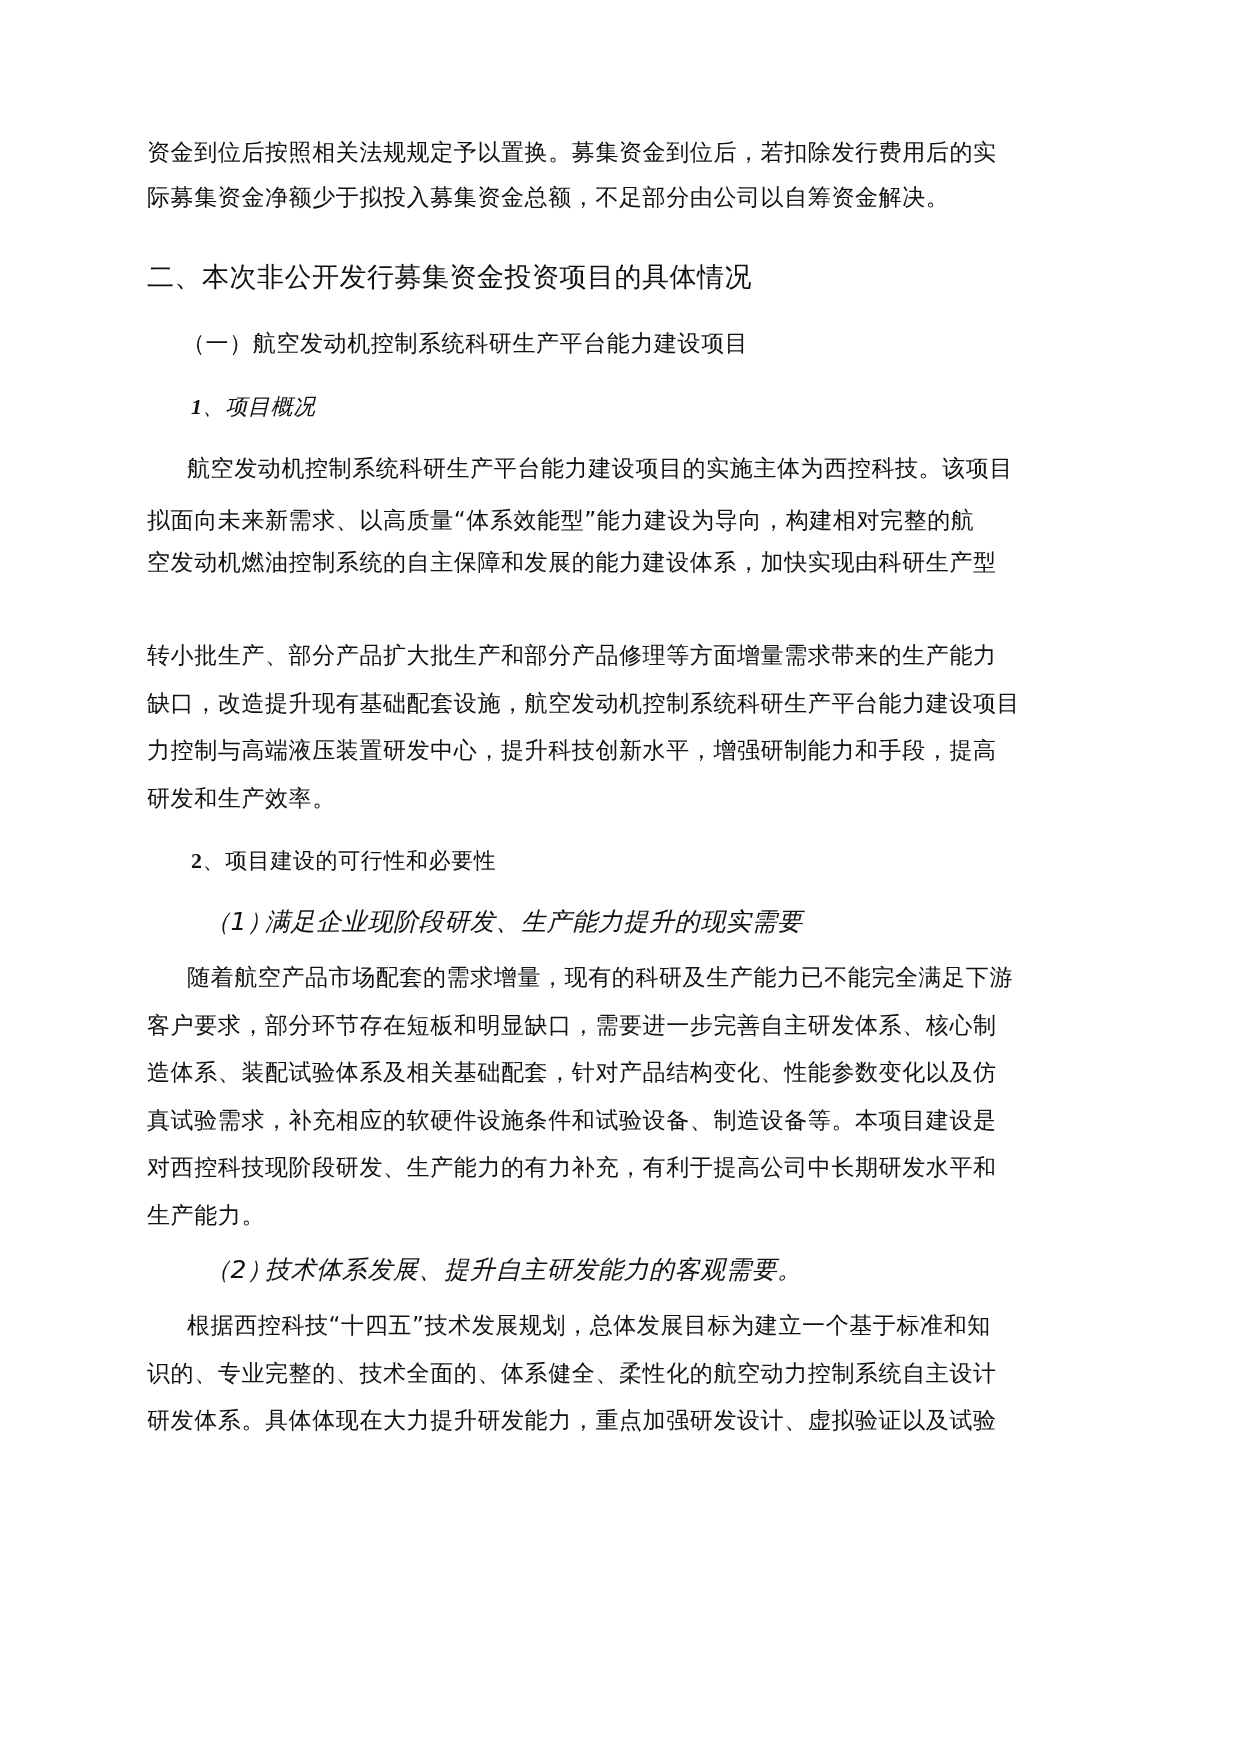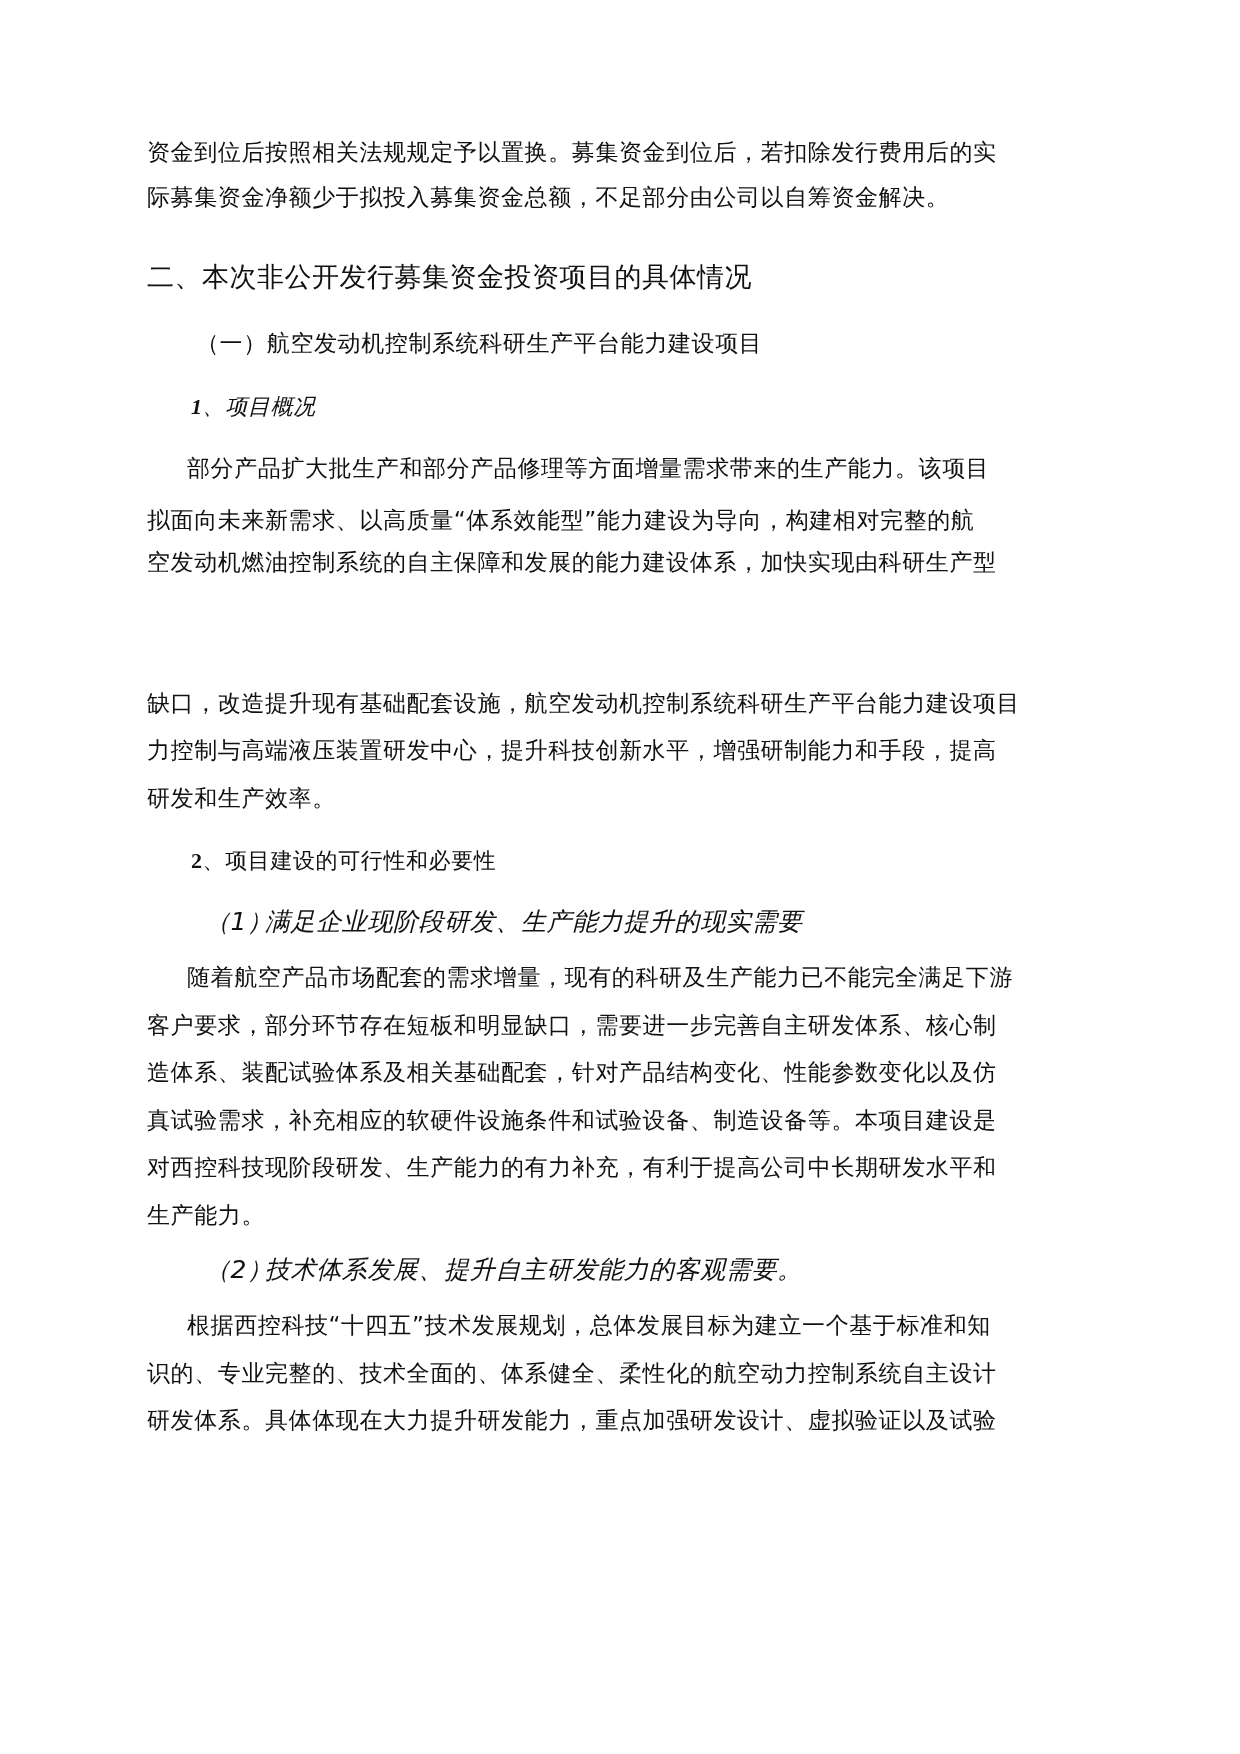--- a/index.html
+++ b/index.html
@@ -19,27 +19,28 @@
 </head>
 <body>
 
 <div class="page">
 
   <div class="ln" style="top:137px;">资金到位后按照相关法规规定予以置换。募集资金到位后，若扣除发行费用后的实</div>
   <div class="ln" style="top:182px;">际募集资金净额少于拟投入募集资金总额，不足部分由公司以自筹资金解决。</div>
 
   <div class="ln h2" style="top:262px;">二、本次非公开发行募集资金投资项目的具体情况</div>
 
-  <div class="ln h3" style="top:328px; left:196px;text-align:right;">（一）航空发动机控制系统科研生产平台能力建设项目</div>
+  <div class="ln h3" style="top:328px; left:182px;text-align:right;">（一）航空发动机控制系统科研生产平台能力建设项目</div>
 
   <div class="ln h4" style="top:392px;font-style:italic;"><span class="num">1</span><span>、项目概况</span></div>
 
-  <div class="ln indent" style="top:453px;">部分产品扩大批生产和部分产品修理等方面增量需求带来的生产能力。该项目</div>
+  <div class="ln indent" style="top:453px;">航空发动机控制系统科研生产平台能力建设项目的实施主体为西控科技。该项目</div>
   <div class="ln" style="top:505px;">拟面向未来新需求、以高质量“体系效能型”能力建设为导向，构建相对完整的航</div>
   <div class="ln" style="top:547px;">空发动机燃油控制系统的自主保障和发展的能力建设体系，加快实现由科研生产型</div>
+  <div class="ln" style="top:640px;">转小批生产、部分产品扩大批生产和部分产品修理等方面增量需求带来的生产能力</div>
   <div class="ln" style="top:688px;">缺口，改造提升现有基础配套设施，航空发动机控制系统科研生产平台能力建设项目</div>
   <div class="ln" style="top:735px;">力控制与高端液压装置研发中心，提升科技创新水平，增强研制能力和手段，提高</div>
   <div class="ln" style="top:783px;">研发和生产效率。</div>
 
   <div class="ln h4" style="top:846px;"><span class="num">2</span><span>、项目建设的可行性和必要性</span></div>
 
   <div class="ln h5" style="top:907px;"><span class="lbl">（1）</span><span>满足企业现阶段研发、生产能力提升的现实需要</span></div>
 
   <div class="ln indent" style="top:962px;">随着航空产品市场配套的需求增量，现有的科研及生产能力已不能完全满足下游</div>
   <div class="ln" style="top:1010px;">客户要求，部分环节存在短板和明显缺口，需要进一步完善自主研发体系、核心制</div>

